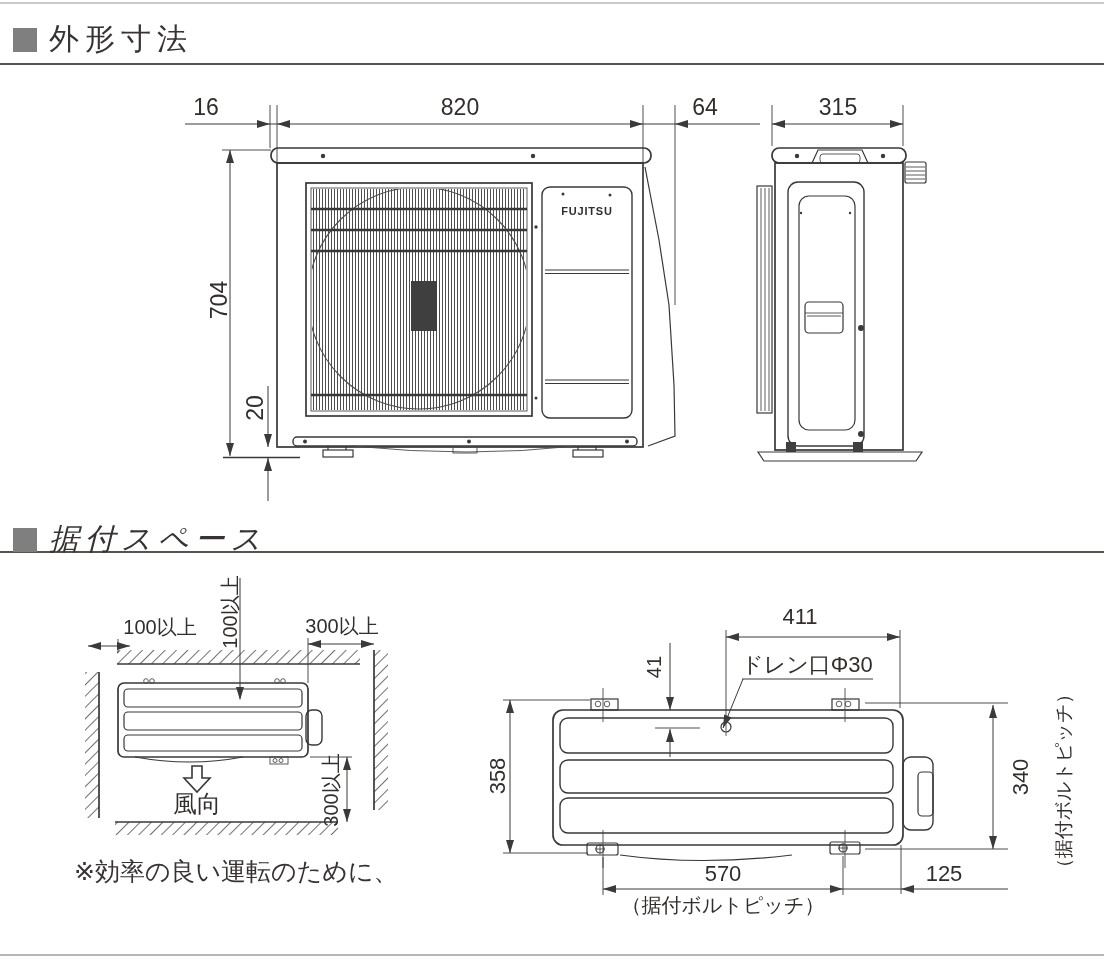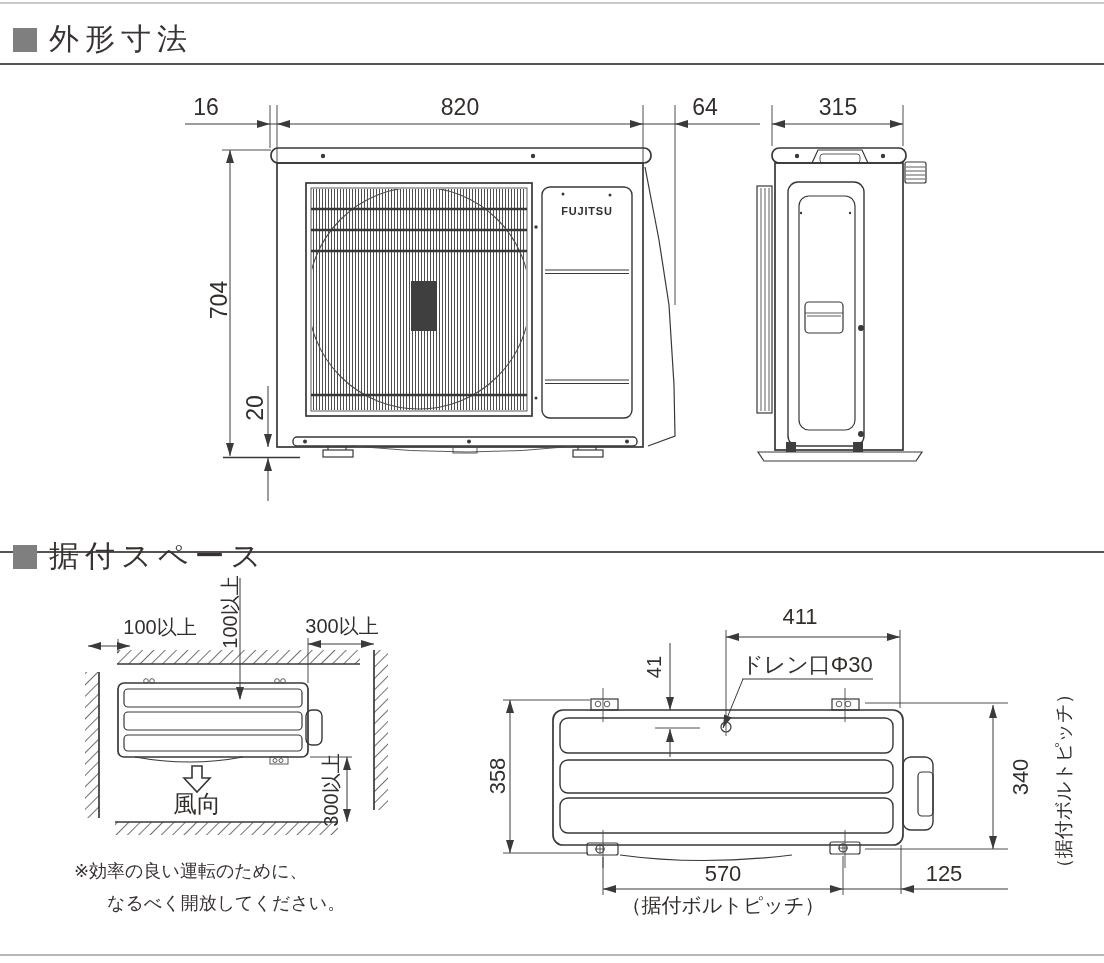--- a/index.html
+++ b/index.html
@@ -1,21 +1,21 @@
 <!DOCTYPE html>
 <html><head>
 <meta charset="utf-8">
 <style>
   html,body{margin:0;padding:0;background:#ffffff;width:1104px;height:963px;
     font-family:"Liberation Sans","DejaVu Sans",sans-serif;overflow:hidden;position:relative;}
   .rule{position:absolute;left:0;width:1104px;}
   .hdr{position:absolute;left:13px;display:flex;align-items:center;gap:12px;}
   .hdr .sq{width:24px;height:24px;background:#7f7f7f;flex:0 0 auto;}
   .hdr .ttl{font-size:30px;letter-spacing:6px;color:#383332;}
-  #note{position:absolute;left:74px;top:856px;font-size:18px;line-height:31.5px;color:#383332;white-space:nowrap;}
+  #note{position:absolute;left:74px;top:856px;font-size:25px;line-height:31.5px;color:#383332;white-space:nowrap;}
   #note .ind{padding-left:33px;}
   svg{position:absolute;left:0;top:0;}
   svg text{font-family:"Liberation Sans","DejaVu Sans",sans-serif;fill:#322e2c;}
   .d23{font-size:23px;}
   .d22{font-size:22px;}
   .d20{font-size:20px;}
   .d19{font-size:19px;}
   .kaze{font-size:24px;}
   .logo{font-size:11px;font-weight:bold;letter-spacing:0.8px;}
   .dim{stroke:#3a3a3a;stroke-width:1;fill:none;}
@@ -33,28 +33,27 @@
 
 <div class="rule" style="top:2px;height:2px;background:#c9c9c9;"></div>
 <div class="rule" style="top:63px;height:2px;background:#565250;"></div>
 <div class="rule" style="top:551px;height:2px;background:#565250;"></div>
 <div class="rule" style="top:954px;height:2px;background:#b8b8b8;"></div>
 
 <div class="hdr" style="top:19px;">
   <span class="sq"></span>
   <span class="ttl">外形寸法</span>
 </div>
-<div class="hdr" style="top:536px;">
+<div class="hdr" style="top:519px;font-style:italic;">
   <span class="sq"></span>
   <span class="ttl">据付スペース</span>
 </div>
 
 <div id="note">
   <div>※効率の良い運転のために、</div>
-  <div class="ind">なるべく開放してください。</div>
 </div>
 
 <svg width="1104" height="963" viewBox="0 0 1104 963">
   <defs>
     <g id="ah">
         <path d="M0,0 L-13,-4 L-13,4 Z" fill="#3a3a3a"></path>
       </g>
     <pattern id="hatch" width="8" height="8" patternUnits="userSpaceOnUse" patternTransform="rotate(45)">
       <line x1="0" y1="0" x2="0" y2="8" stroke="#4c4c4c" stroke-width="1.6"></line>
     </pattern>

